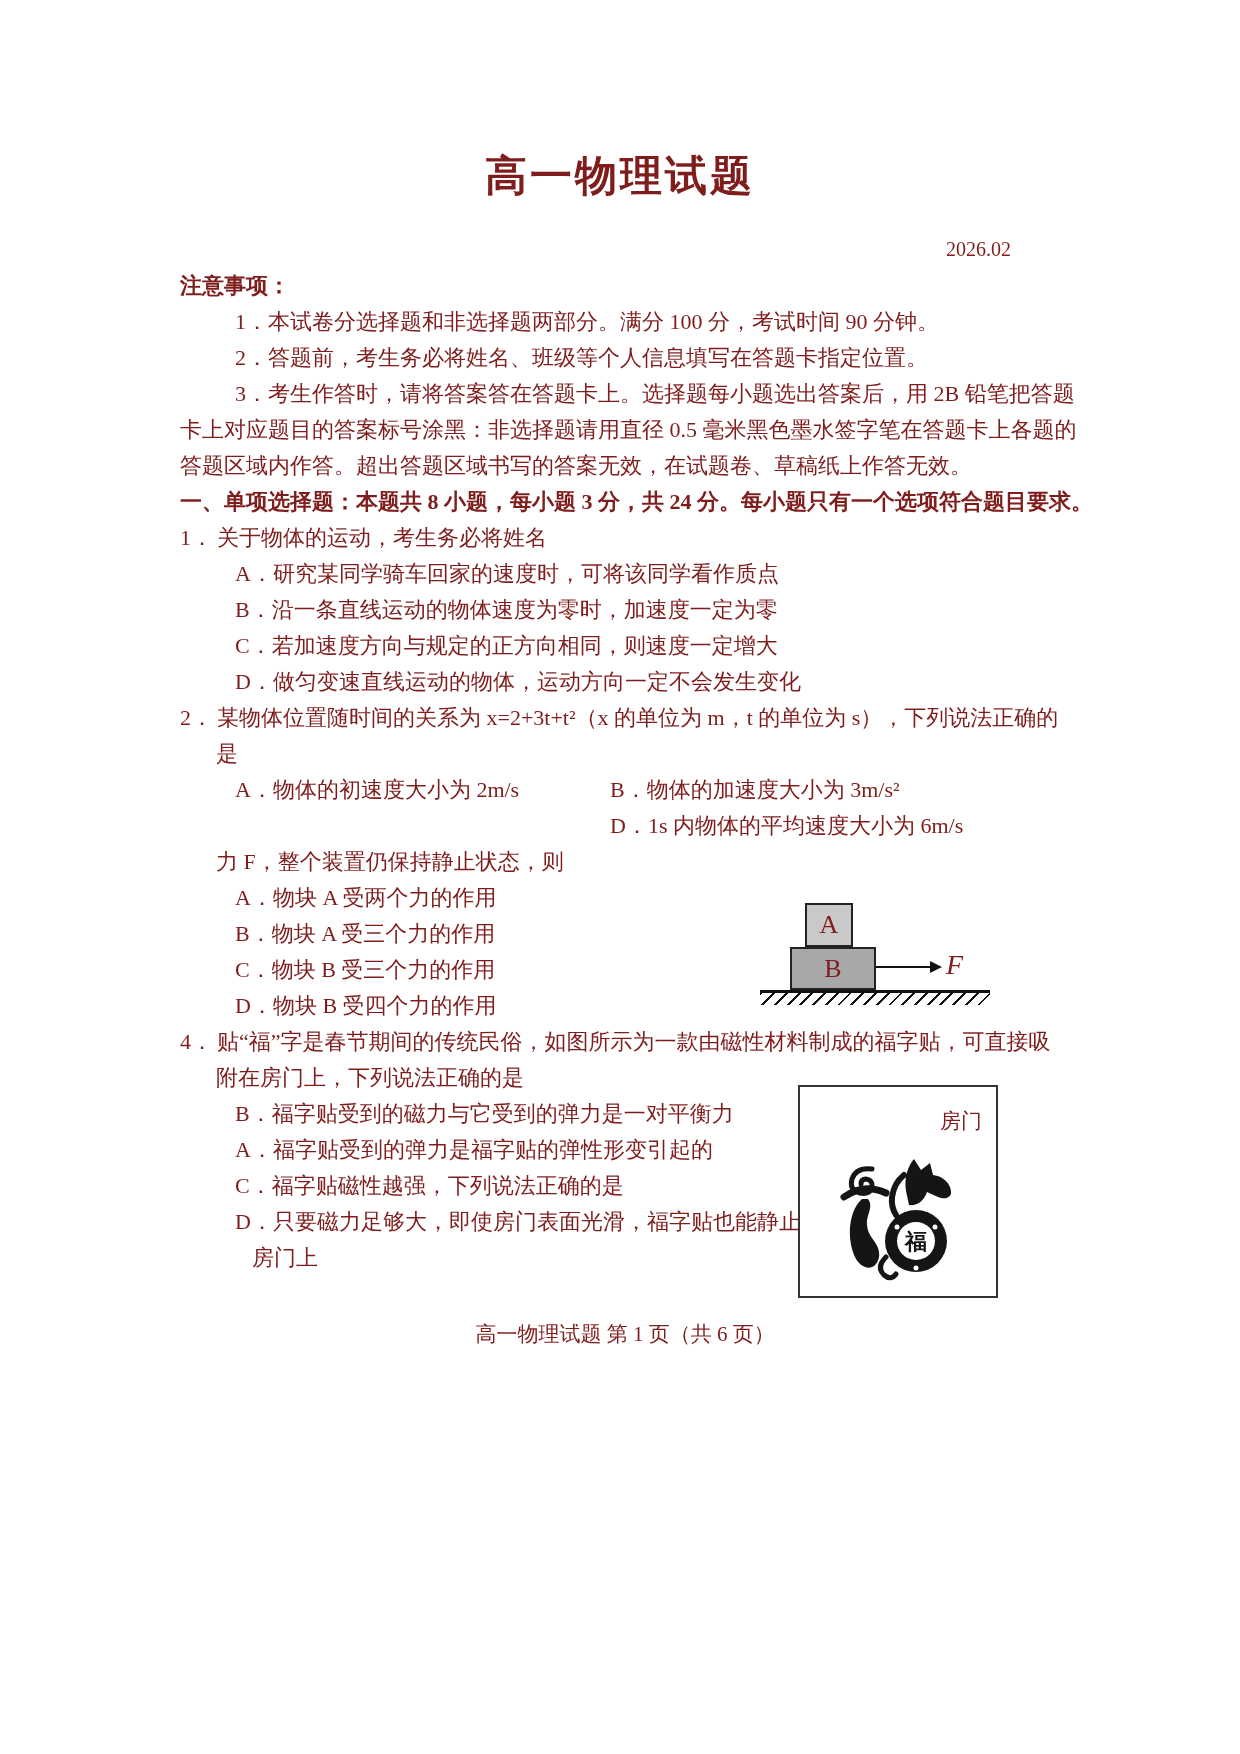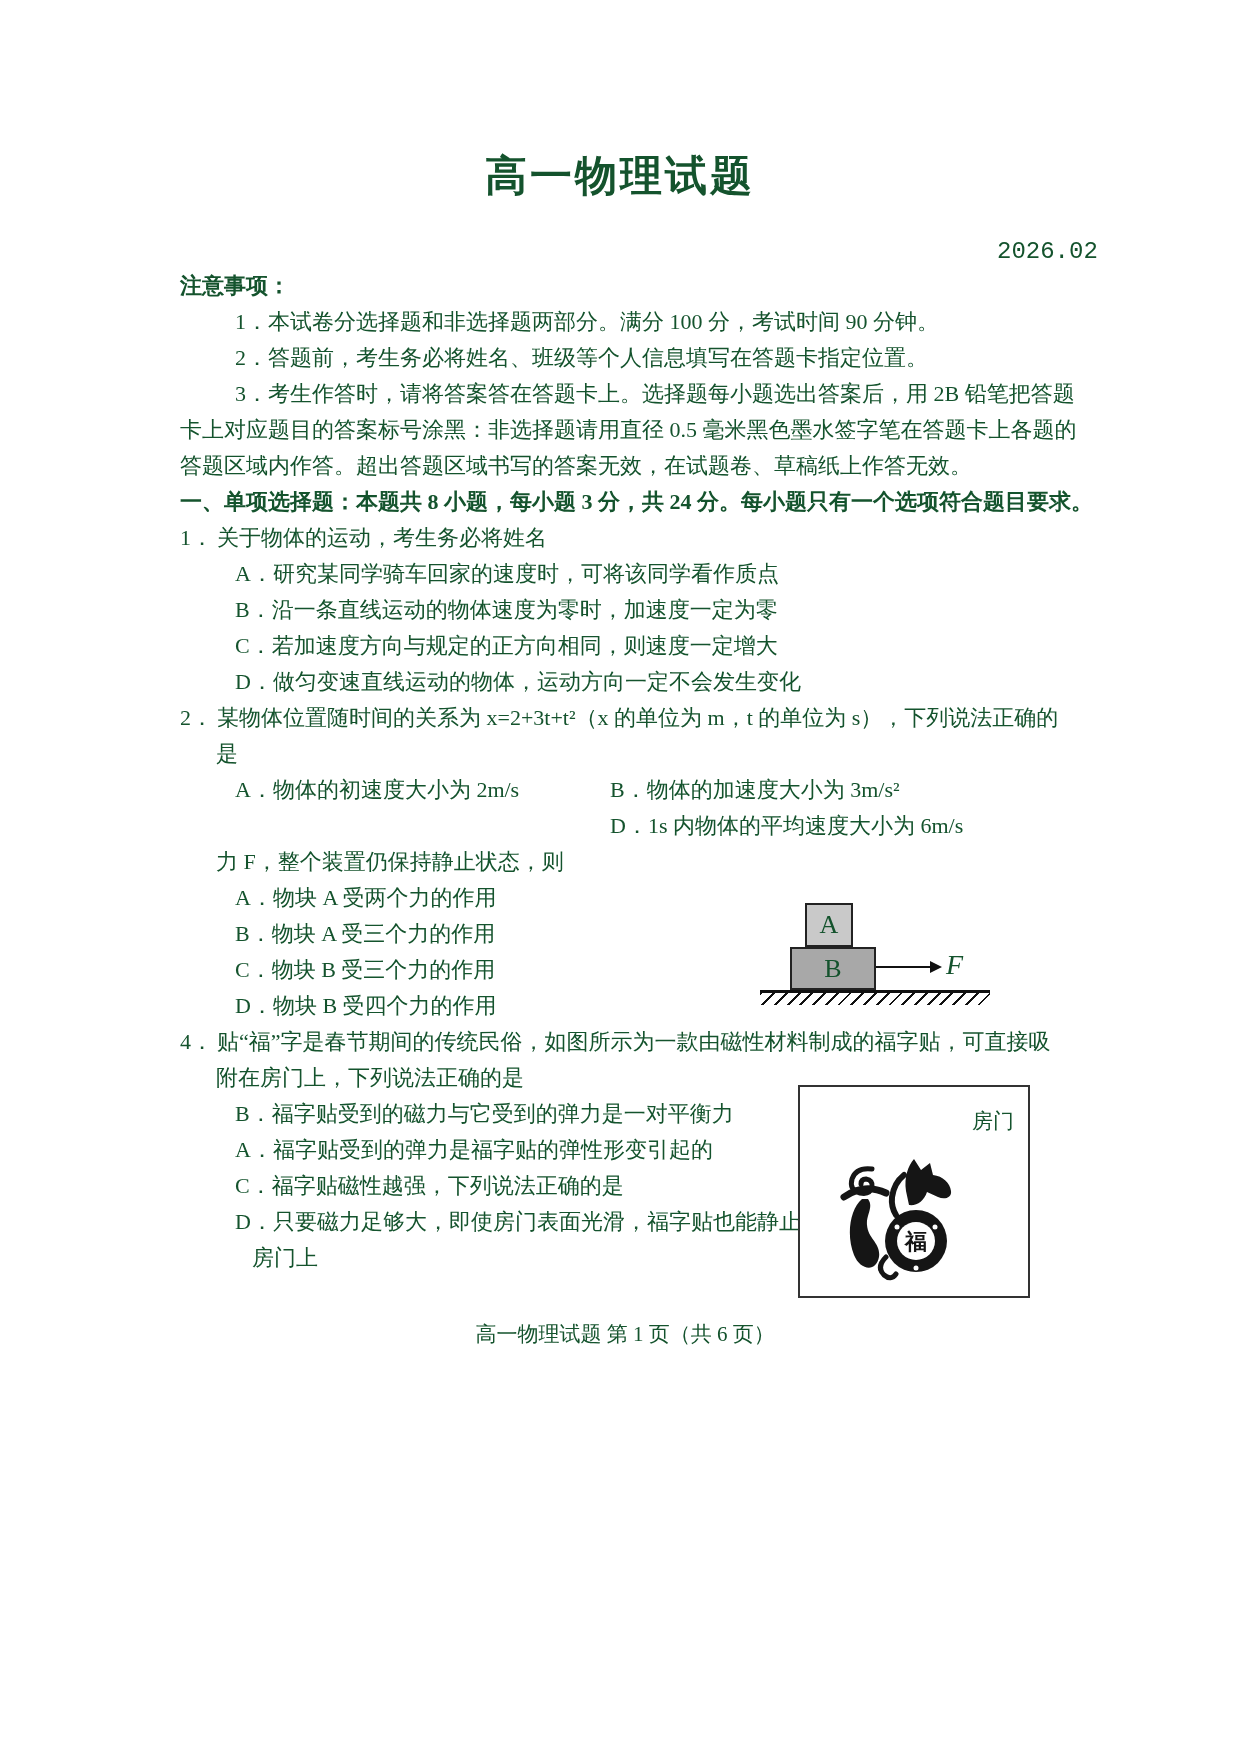--- a/index.html
+++ b/index.html
@@ -1,26 +1,26 @@
 <!DOCTYPE html>
 <html><head>
 <meta charset="utf-8">
 <style>
   html,body { margin:0; padding:0; background:#ffffff; }
   .page {
     position:relative; width:1240px; height:1754px; background:#ffffff;
-    font-family:"Liberation Serif","DejaVu Serif",serif; color:#14532d;
+    font-family:"Liberation Serif","DejaVu Serif",serif; color:#7f1d1d;
     overflow:hidden;
   }
   .title {
     position:absolute; top:148px; left:0; width:100%; text-align:center;
     font-family:"Liberation Sans","DejaVu Sans",sans-serif;
     font-size:42px; font-weight:700; letter-spacing:3px;
   }
-  .date { position:absolute; top:238px; left:997px; font-size:24px;font-family:Liberation Mono, monospace; }
+  .date { position:absolute; top:238px; left:946px; font-size:20px; }
   .content { position:absolute; left:180px; top:268px; width:890px; font-size:22px; }
   .ln { height:36px; line-height:36px; white-space:nowrap; }
   .bold { font-weight:700; }
   .ind1 { padding-left:55px; }
   .cont { padding-left:36px; }
   .cont2 { padding-left:72px; }
   .opt-row { position:relative; }
   .opt-b { position:absolute; left:430px; top:0; }
   .qnum { margin-right:4px; }
   .footer-line { height:36px; line-height:36px; text-align:center; font-size:21px;margin-top:40px; }
@@ -47,21 +47,21 @@
     content:""; position:absolute; right:-2px; top:-5px;
     border-left:12px solid #111; border-top:6px solid transparent; border-bottom:6px solid transparent;
   }
   .force-label {
     position:absolute; left:186px; top:56px; font-size:28px; font-style:italic;
     font-family:"Liberation Serif","DejaVu Serif",serif;
   }
 
   
   .fig4 {
-    position:absolute; left:798px; top:1085px; width:232px; height:213px;
+    position:absolute; left:798px; top:1085px; width:200px; height:213px;
     border:2px solid #333; box-sizing:border-box; background:#fff;
   }
   .door-label { position:absolute; right:14px; top:20px; font-size:21px; }
   .fu-art { position:absolute; left:38px; top:66px; }
 </style>
 </head>
 <body>
 
 <div class="page">
 

